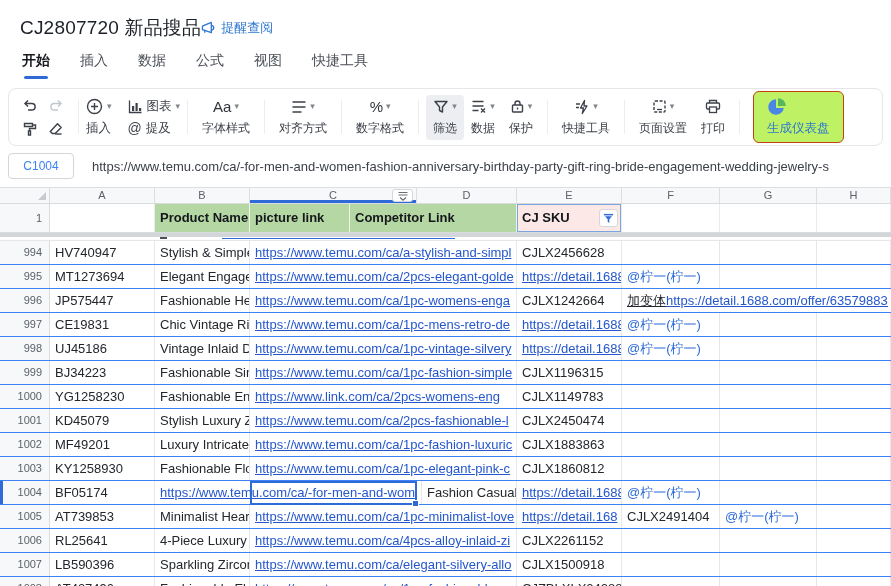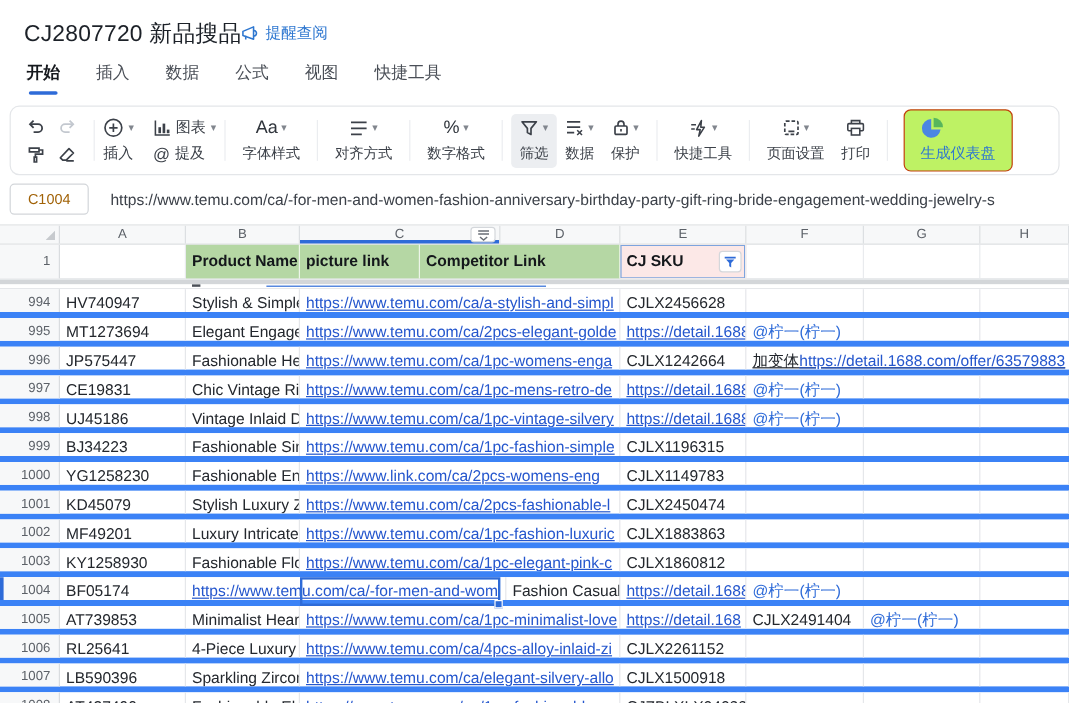--- a/index.html
+++ b/index.html
@@ -39,37 +39,37 @@
   .twrap { display:flex; gap:16px; }
   .stack { display:flex; flex-direction:column; gap:4px; align-items:flex-start; }
   .irow { height:18px; display:flex; align-items:center; gap:4px; font-size:12.5px; color:#3c4149; cursor:pointer; }
   .dash-btn { margin-left:6px; display:flex; flex-direction:column; align-items:flex-start; gap:3px;
     background:#bef264; border:1px solid #c2410c; border-radius:6px; padding:5px 13px;
     color:#2e77d0; font-size:12.5px; cursor:pointer; flex:none; }
 
   
   .formulabar { position:absolute; left:8px; top:152px; width:883px; height:28px; display:flex; align-items:center; }
   .namebox { width:66px; height:26px; border:1px solid #d3d6da; border-radius:4px; font-size:12px;
-    color:#a16207; display:flex; align-items:center; justify-content:center; }
+    color:#3b82f6; display:flex; align-items:center; justify-content:center; }
   .fvalue { margin-left:18px; flex:1; font-size:13px; color:#3c4149; white-space:nowrap; overflow:hidden; }
 
   
   .grid { position:absolute; left:0; top:187px; width:891px; height:399px; overflow:hidden; background:#fff;
     border-top:1px solid #dcdfe2; }
   .letters { display:flex; height:16px; background:#f7f8f9; border-bottom:1px solid #d9dcdf; }
   .lcell { position:relative; flex:none; font-size:11px; color:#5c6168; text-align:center; line-height:15px;
     border-right:1px solid #dcdfe2; cursor:pointer; }
   .lcell.selcol { box-shadow:inset 0 -3px 0 #2e6bd8; }
   .corner { width:50px; flex:none; position:relative; border-right:1px solid #d9dcdf; cursor:pointer; }
   .corner .tri { position:absolute; right:3px; bottom:3px; width:8px; height:8px; background:#c7cace;
     clip-path:polygon(100% 0,100% 100%,0 100%); }
   .colmenu-btn { position:absolute; right:3px; top:1px; width:21px; height:13px; background:#fff;
     border:1px solid #d4d7db; border-radius:3px; display:flex; align-items:center; justify-content:center; cursor:pointer; }
 
-  .row { display:flex; height:24px; border-bottom:5px solid #3b82f6; position:relative; background:#fff; }
+  .row { display:flex; height:24px; border-bottom:1px solid #3b82f6; position:relative; background:#fff; }
   .hrow { height:29px; border-bottom:1px solid #d9dcdf; }
   .ncell { flex:none; width:50px; background:#f7f8f9; border-right:1px solid #d9dcdf; font-size:11px;
     color:#5c6168; text-align:right; padding-right:7px; line-height:23px; cursor:pointer; }
   .hrow .ncell { line-height:28px; }
   .ncell.selrow { box-shadow:inset 3px 0 0 #2e6bd8; }
   .cell { flex:none; padding-left:5px; font-size:13px; color:#23272d; line-height:23px; white-space:nowrap;
     overflow:hidden; border-right:1px solid #e5e7ea; cursor:cell; }
   .hrow .cell { font-weight:700; color:#14171b; line-height:28px; border-right:1px solid #e9ebee; }
   .hgreen { background:#b5d7a4; border-right:1px solid rgba(255,255,255,.75) !important; }
   .hpink  { background:#fce8e7; position:relative; box-shadow:inset 0 0 0 1px #7da4de; padding-right:24px; }

